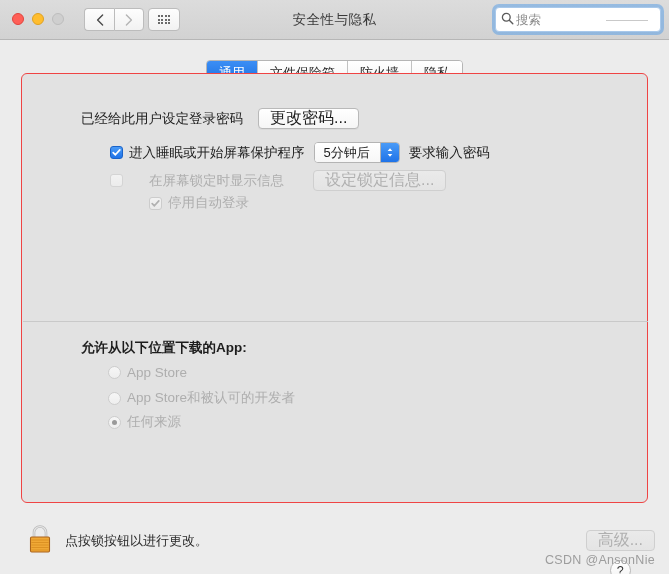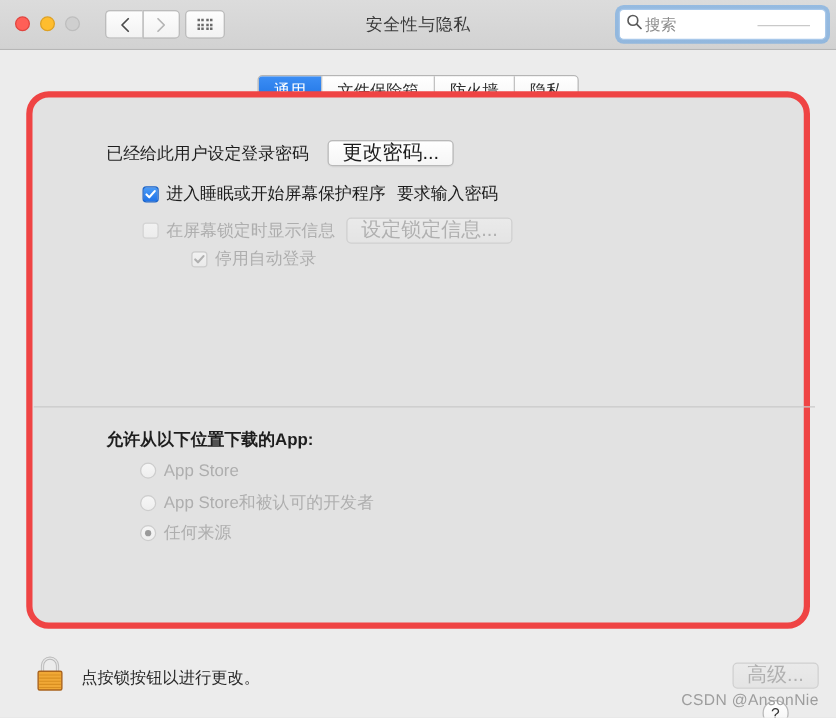--- a/index.html
+++ b/index.html
@@ -161,22 +161,22 @@
     background: linear-gradient(to bottom, #3c8ef5, #1a6fe0);
     color: #ffffff;
   }
 
   
   #panel {
     position: absolute;
     left: 21px; top: 73px;
     width: 627px; height: 430px;
     background: #e2e2e2;
-    border: 5px solid #ef4444;
-    border-radius: 18px;
+    border: 1px solid #ef4444;
+    border-radius: 6px;
     box-sizing: border-box;
   }
 
   .row { position: absolute; display: flex; align-items: center; }
 
   .label-txt {
     font-size: 13.5px;
     color: #1d1d1d;
     white-space: nowrap;
   }
@@ -405,24 +405,33 @@
       <span class="push-btn" style="margin-left:15px;">更改密码...</span>
     </div>
 
     <div class="row" style="left:88px; top:68px;">
       <span class="cb on">
         <svg width="9" height="9" viewBox="0 0 9 9">
             <path d="M1.2 4.6L3.4 6.8 7.8 1.9" fill="none" stroke="#ffffff" stroke-width="1.7" stroke-linecap="round" stroke-linejoin="round"></path>
           </svg>
       </span>
       <span class="label-txt">进入睡眠或开始屏幕保护程序</span>
+      <span class="popup" style="margin-left:9px;">
+        <span class="pv">5分钟后</span>
+        <span class="parrows">
+          <svg width="8" height="13" viewBox="0 0 8 13">
+            <path d="M4 2.2L6.3 5H1.7z" fill="#ffffff"></path>
+            <path d="M4 10.8L1.7 8h4.6z" fill="#ffffff"></path>
+          </svg>
+        </span>
+      </span>
       <span class="label-txt" style="margin-left:9px;">要求输入密码</span>
     </div>
 
-    <div class="row" style="left:88px; top:96px;">
+    <div class="row" style="left:88px; top:96px;gap:20px;">
       <span class="cb off-dim"></span>
       <span class="label-txt dim">在屏幕锁定时显示信息</span>
       <span class="push-btn disabled" style="margin-left:9px;">设定锁定信息...</span>
     </div>
 
     <div class="row" style="left:88px; top:120px;padding-left:39px;">
       <span class="cb on-dim">
         <svg width="9" height="9" viewBox="0 0 9 9">
             <path d="M1.2 4.6L3.4 6.8 7.8 1.9" fill="none" stroke="#b0b0b0" stroke-width="1.7" stroke-linecap="round" stroke-linejoin="round"></path>
           </svg>

